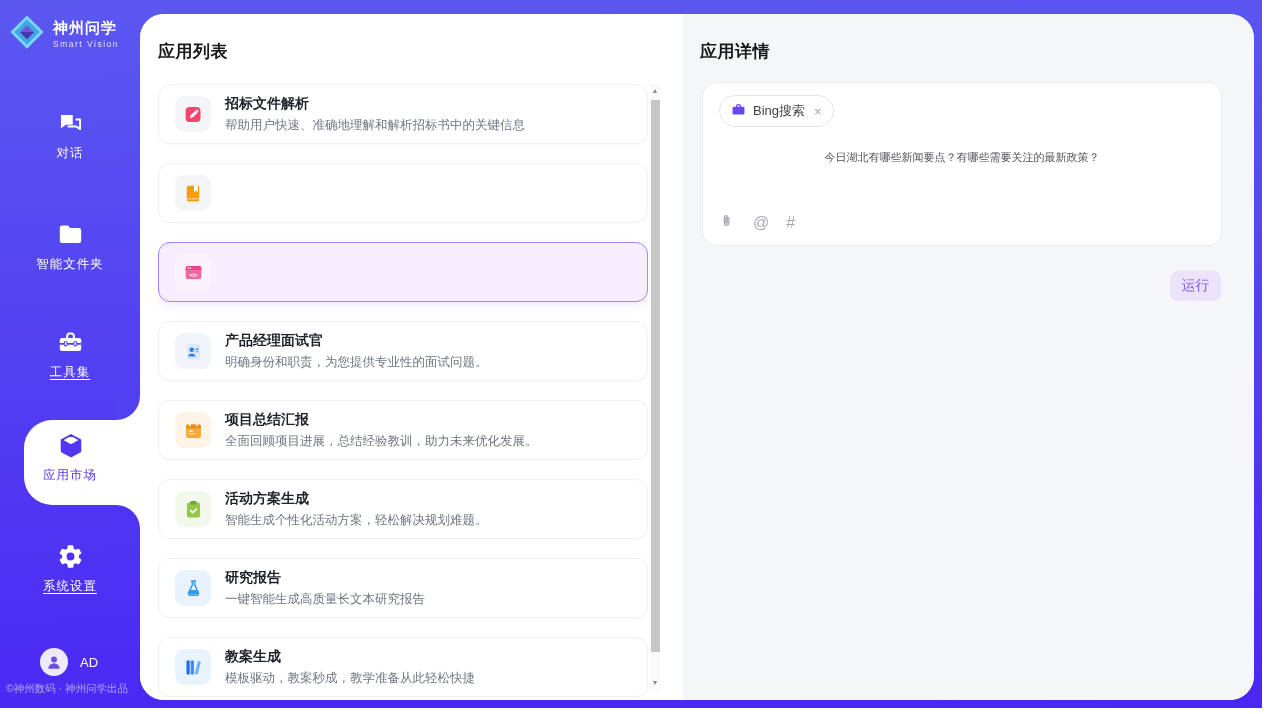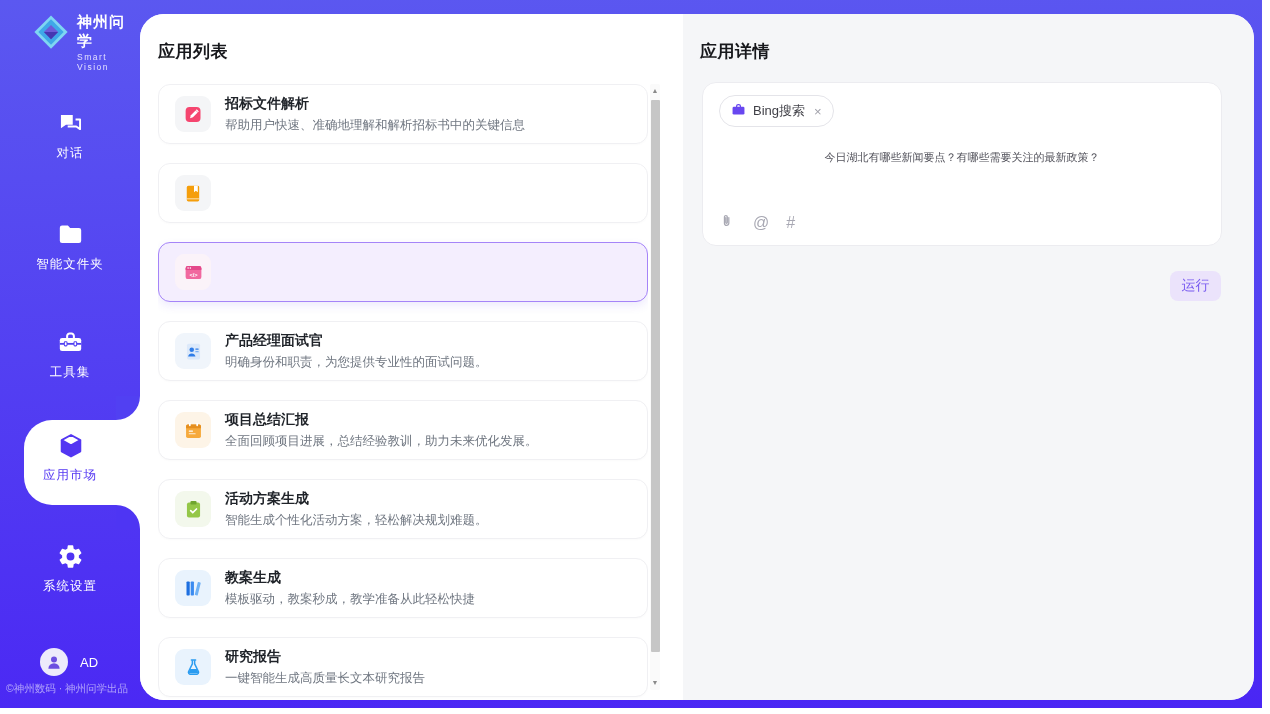--- a/index.html
+++ b/index.html
@@ -2,27 +2,27 @@
 <html><head>
 <meta charset="utf-8">
 <style>
   * { margin:0; padding:0; box-sizing:border-box; }
   html,body { width:1270px; height:714px; background:#fff; font-family:"Liberation Sans", sans-serif; overflow:hidden; }
   #app { position:absolute; left:0; top:0; width:1262px; height:708px;
          background:linear-gradient(178deg,#5B58F0 0%,#4A26F4 100%); }
 
   
   .sidebar { position:absolute; left:0; top:0; width:140px; height:708px; }
-  .logo { position:absolute; left:32px; top:13px; display:flex; gap:7px; }
+  .logo { position:absolute; left:8px; top:13px; display:flex; align-items:center; gap:7px; }
   .logo-text .cn { color:#fff; font-size:15px; font-weight:700; letter-spacing:1px; }
   .logo-text .en { color:#E4E1FF; font-size:8.5px; letter-spacing:1.5px; margin-top:1px; }
   .nav-item { position:absolute; left:0; width:140px; text-align:center; cursor:pointer; }
   .nav-item .nav-icon { display:block; margin:0 auto 6px auto; width:27px; height:27px; }
   .nav-item .nav-label { color:#fff; font-size:12.5px; letter-spacing:1px; }
-  .nav-label.underlined { text-underline-offset:3px; }
+  .nav-label.underlined { text-decoration:underline; text-underline-offset:3px; }
   .blob { position:absolute; left:24px; top:420px; width:116px; height:85px; background:#fff;
           border-radius:28px 0 0 28px; }
   .fillet { position:absolute; left:116px; width:24px; height:24px; background:#fff; }
   .fillet-top { top:396px; } .fillet-bottom { top:505px; }
   .fillet-top .inv { width:100%; height:100%; background:#5140F2; border-bottom-right-radius:24px; }
   .fillet-bottom .inv { width:100%; height:100%; background:#4E35F3; border-top-right-radius:24px; }
   .nav-selected { top:432px; }
   .nav-selected .nav-label { color:#5336F2; }
   .user-row { position:absolute; left:40px; top:648px; display:flex; align-items:center; gap:12px; cursor:pointer; }
   .avatar { width:28px; height:28px; border-radius:50%; background:#EDEAFB; display:flex; align-items:center; justify-content:center; }
@@ -243,43 +243,43 @@
               </svg>
             </span>
             <span class="app-meta">
               <div class="app-name">活动方案生成</div>
               <div class="app-desc">智能生成个性化活动方案，轻松解决规划难题。</div>
             </span>
           </div>
           <div class="app-card">
             <span class="app-tile" style="background:#E9F3FD">
               <svg width="21" height="21" viewBox="0 0 24 24">
+                <path d="M9.6 3.4h4.8" stroke="#2B9CF0" stroke-width="1.7" stroke-linecap="round"></path>
+                <path d="M10.7 3.6v4.3L6.4 16.6a2.3 2.3 0 0 0 2.1 3.2h7a2.3 2.3 0 0 0 2.1-3.2L13.3 7.9V3.6" fill="none" stroke="#2B9CF0" stroke-width="1.7" stroke-linejoin="round"></path>
+                <path d="M8.2 13.6h7.6l1.5 3.6a1.1 1.1 0 0 1-1 1.5H7.7a1.1 1.1 0 0 1-1-1.5z" fill="#2B9CF0"></path>
+              </svg>
+            </span>
+            <span class="app-meta">
+              <div class="app-name">研究报告</div>
+              <div class="app-desc">一键智能生成高质量长文本研究报告</div>
+            </span>
+          </div>
+          <div class="app-card">
+            <span class="app-tile" style="background:#E9F3FD">
+              <svg width="21" height="21" viewBox="0 0 24 24">
                 <rect x="4" y="4" width="3.7" height="16" rx="0.9" fill="#1D6FE0"></rect>
                 <rect x="8.8" y="4" width="3.7" height="16" rx="0.9" fill="#3B8BF0"></rect>
                 <g transform="rotate(14 17 12)">
                   <rect x="15.2" y="4.6" width="3.5" height="15.4" rx="0.9" fill="#6FB1F5"></rect>
                 </g>
               </svg>
             </span>
             <span class="app-meta">
               <div class="app-name">教案生成</div>
               <div class="app-desc">模板驱动，教案秒成，教学准备从此轻松快捷</div>
-            </span>
-          </div>
-          <div class="app-card">
-            <span class="app-tile" style="background:#E9F3FD">
-              <svg width="21" height="21" viewBox="0 0 24 24">
-                <path d="M9.6 3.4h4.8" stroke="#2B9CF0" stroke-width="1.7" stroke-linecap="round"></path>
-                <path d="M10.7 3.6v4.3L6.4 16.6a2.3 2.3 0 0 0 2.1 3.2h7a2.3 2.3 0 0 0 2.1-3.2L13.3 7.9V3.6" fill="none" stroke="#2B9CF0" stroke-width="1.7" stroke-linejoin="round"></path>
-                <path d="M8.2 13.6h7.6l1.5 3.6a1.1 1.1 0 0 1-1 1.5H7.7a1.1 1.1 0 0 1-1-1.5z" fill="#2B9CF0"></path>
-              </svg>
-            </span>
-            <span class="app-meta">
-              <div class="app-name">研究报告</div>
-              <div class="app-desc">一键智能生成高质量长文本研究报告</div>
             </span>
           </div>
         </div>
       <div class="scrollbar">
         <div class="scroll-arrow up">▲</div>
         <div class="scroll-thumb"></div>
         <div class="scroll-arrow down">▼</div>
       </div>
     </div>
 

